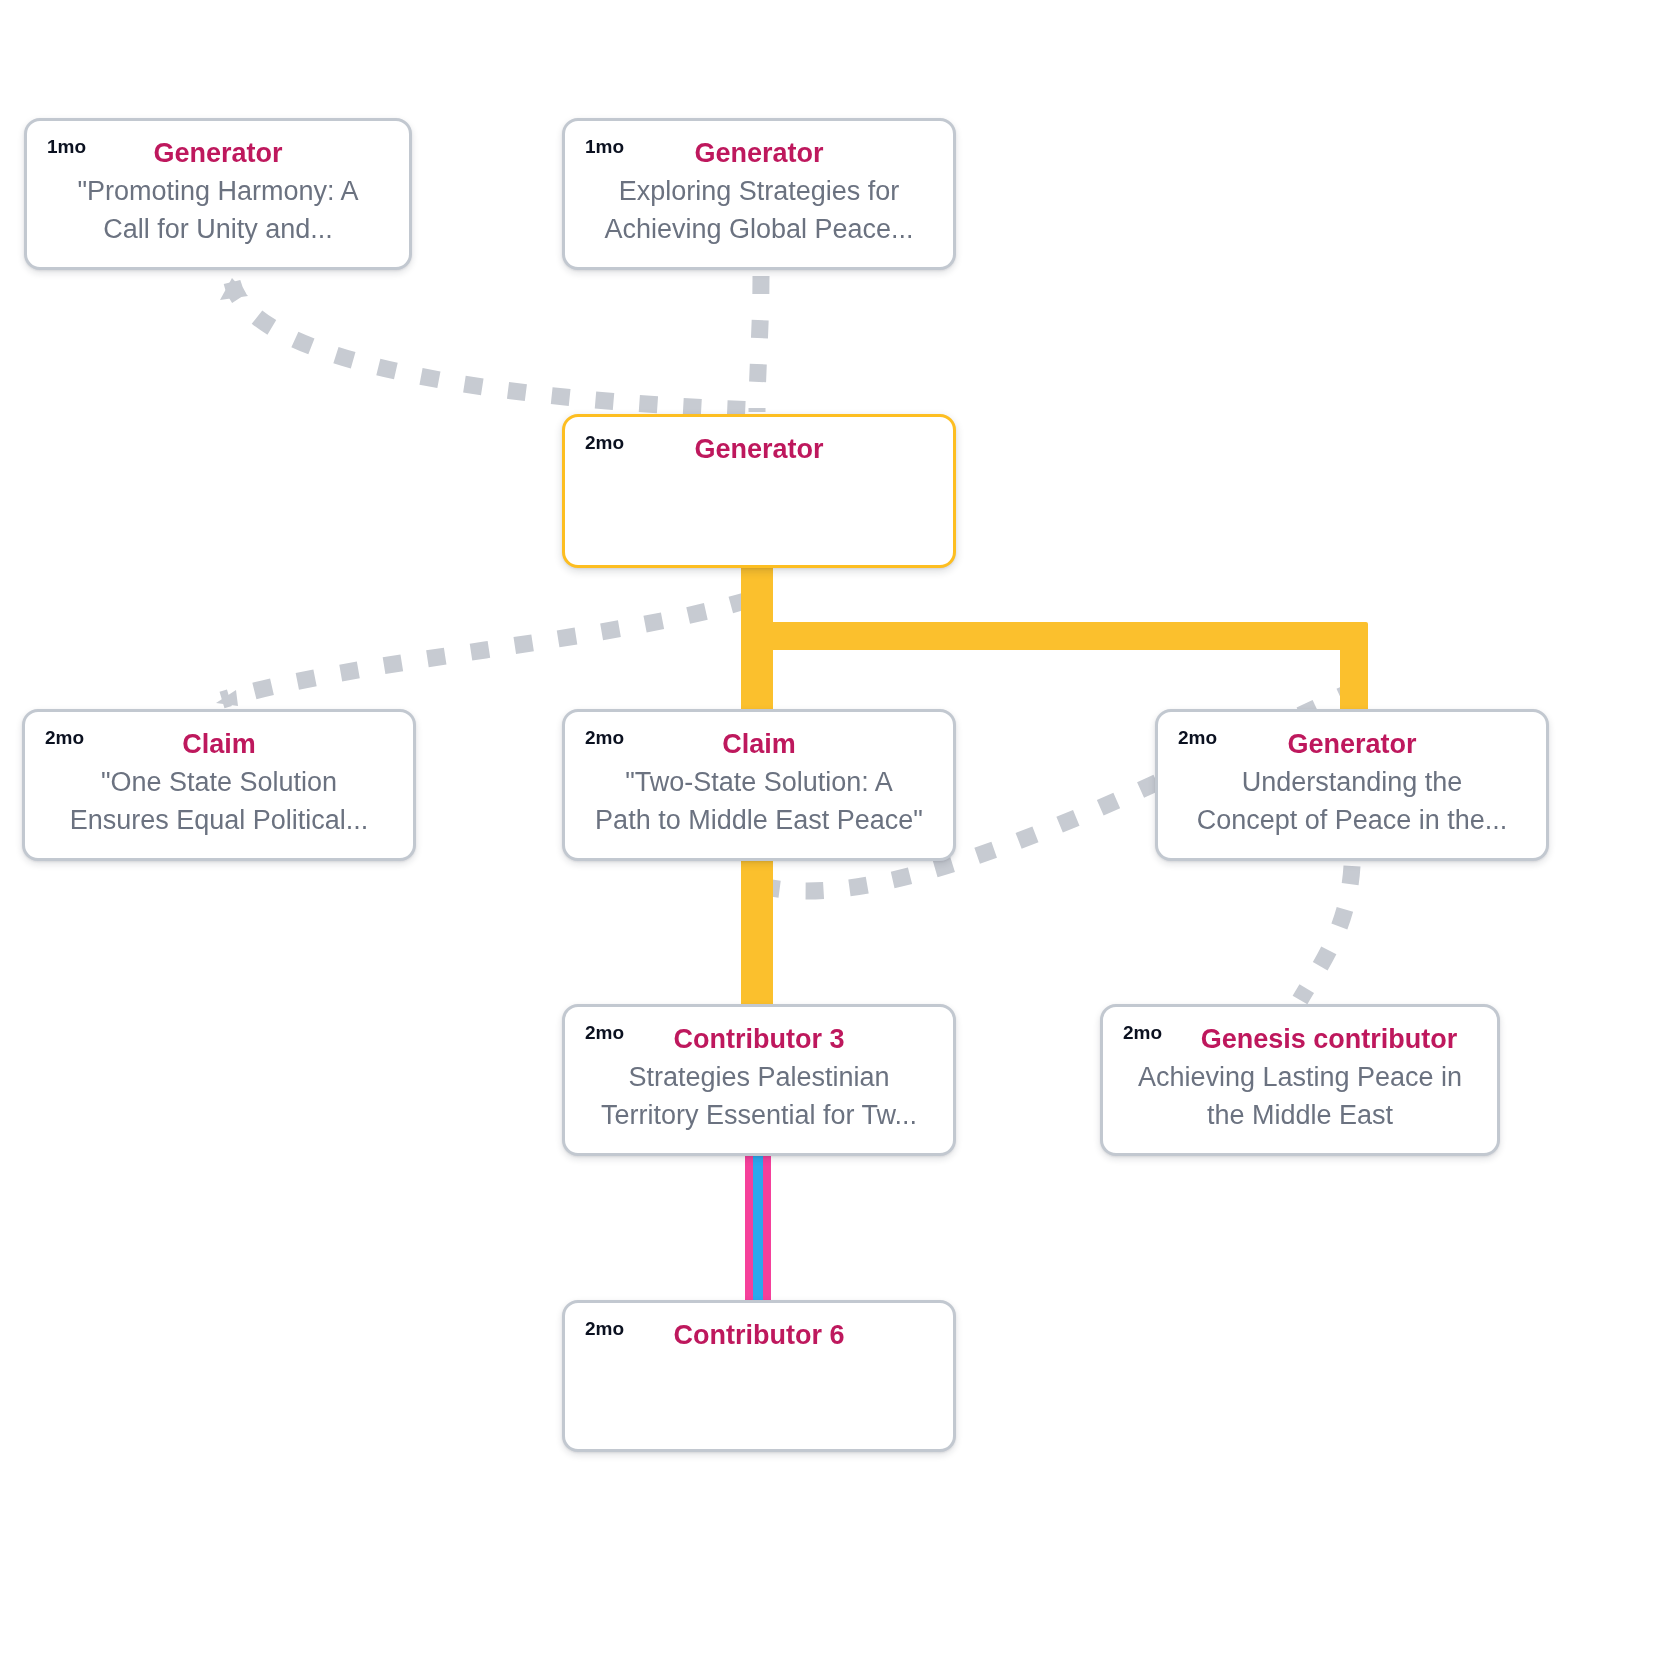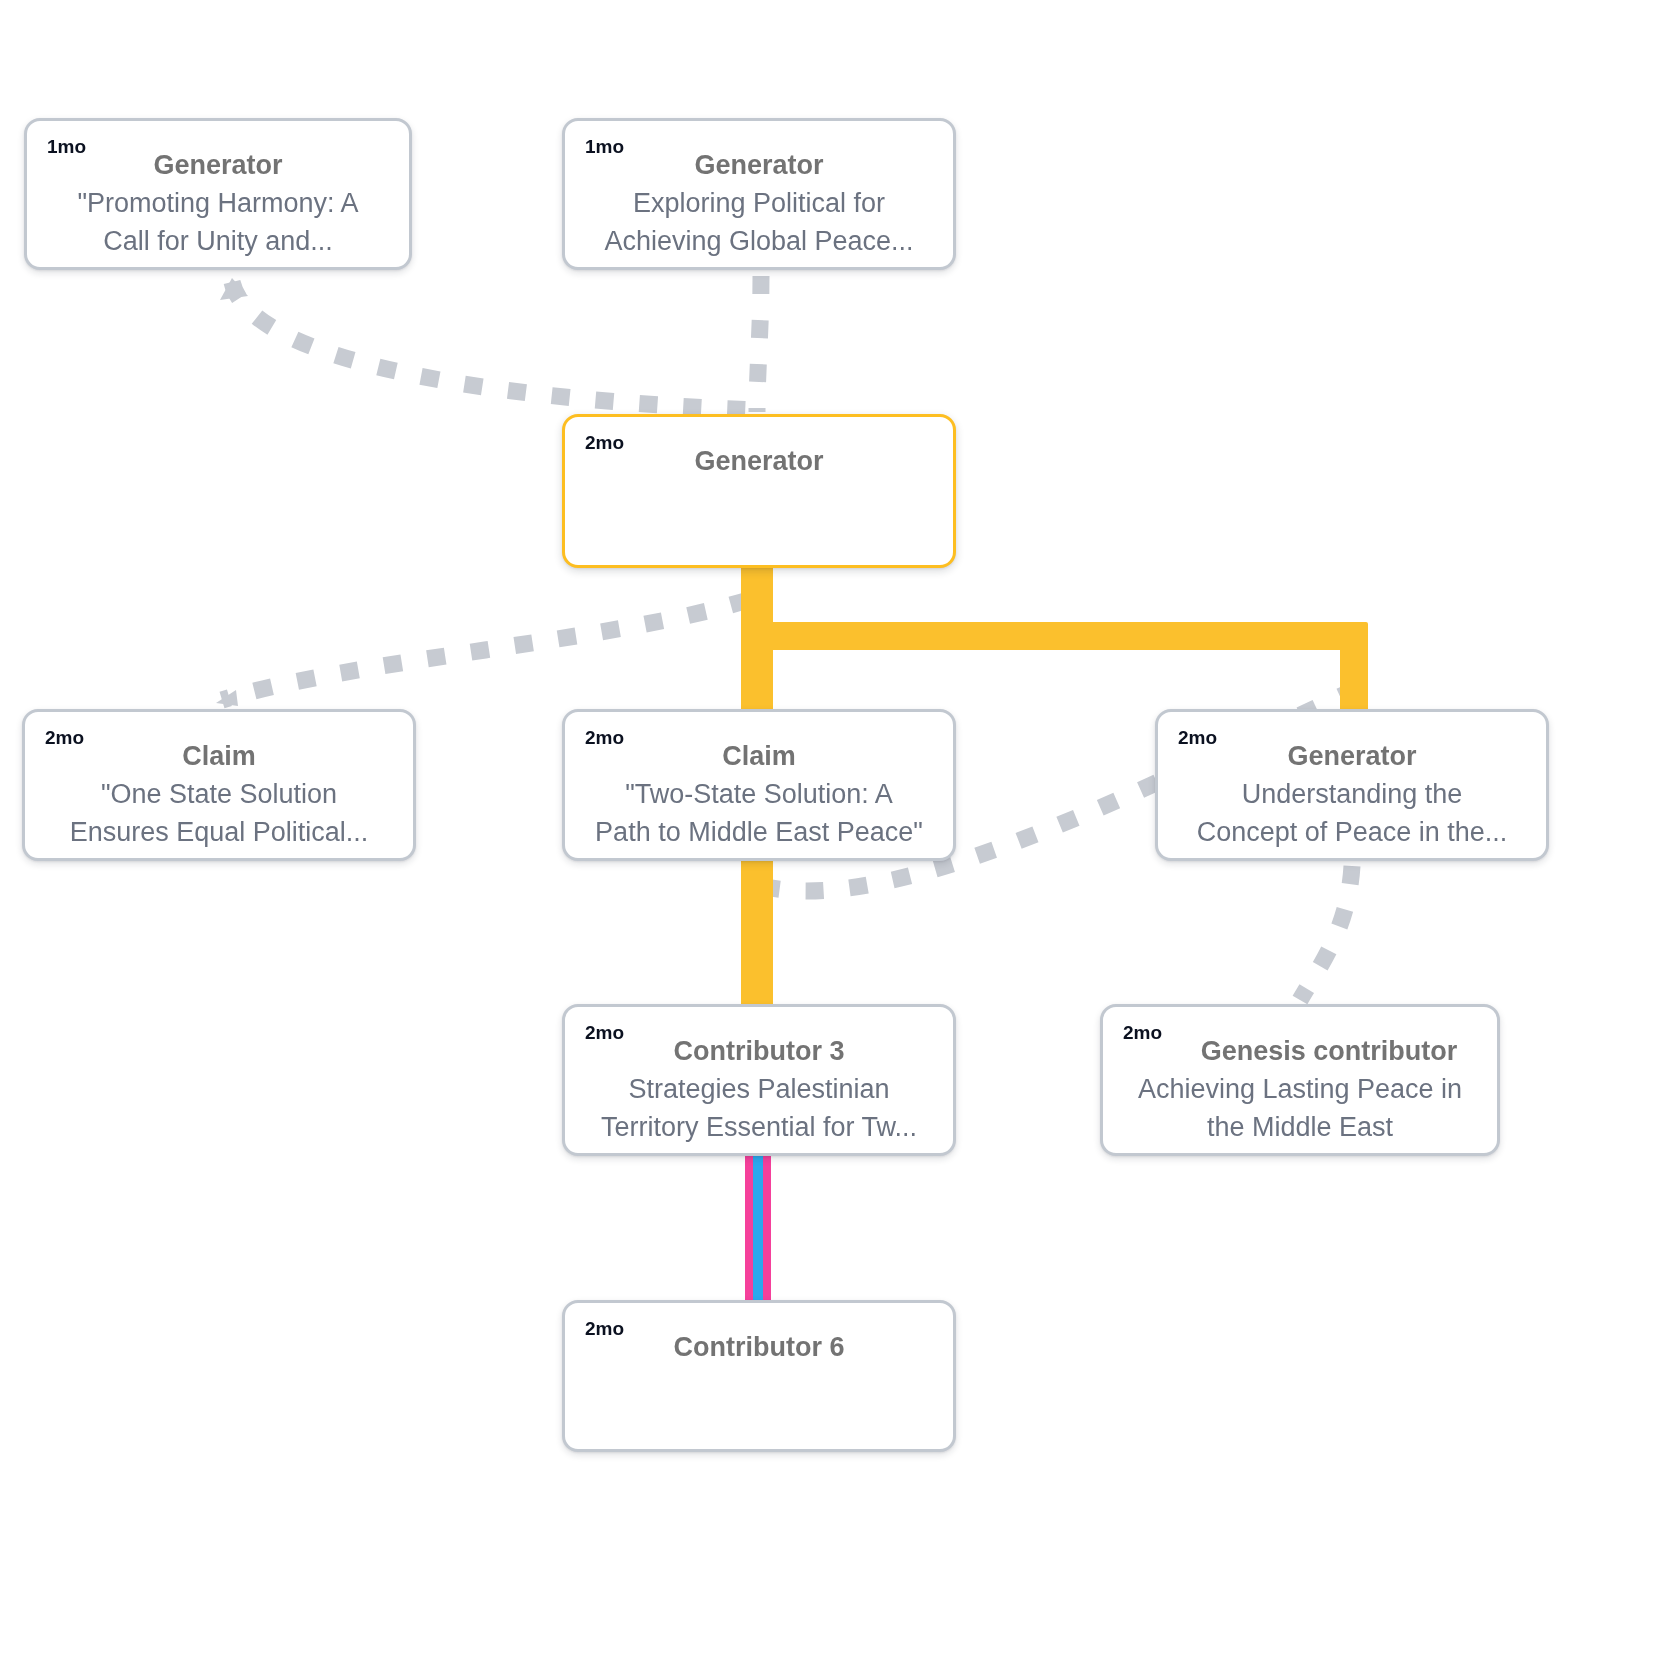--- a/index.html
+++ b/index.html
@@ -39,23 +39,23 @@
     font-size:19px;
     font-weight:700;
     color:#0B1120;
     letter-spacing:0;
     line-height:1;
   }
   .node .title{
     text-align:center;
     font-size:27px;
     font-weight:700;
-    color:#737373;
+    color:#be185d;
     line-height:1.08;
-    margin:16px 0 4px 0;
+    margin:4px 0 4px 0;
     white-space:nowrap;
   }
   .node .body{
     text-align:center;
     font-size:27px;
     font-weight:400;
     color:#6B7280;
     line-height:1.42;
   }
 </style>
@@ -101,21 +101,21 @@
     <div class="body">
       <div>"Promoting Harmony: A</div>
       <div>Call for Unity and...</div>
     </div>
   </div>
 
   <div class="node" style="left:562px;top:118px;width:394px;height:152px;">
     <span class="age">1mo</span>
     <div class="title">Generator</div>
     <div class="body">
-      <div>Exploring Political for</div>
+      <div>Exploring Strategies for</div>
       <div>Achieving Global Peace...</div>
     </div>
   </div>
 
   <div class="node sel" style="left:562px;top:414px;width:394px;height:154px;">
     <span class="age">2mo</span>
     <div class="title">Generator</div>
   </div>
 
   <div class="node" style="left:22px;top:709px;width:394px;height:152px;">

